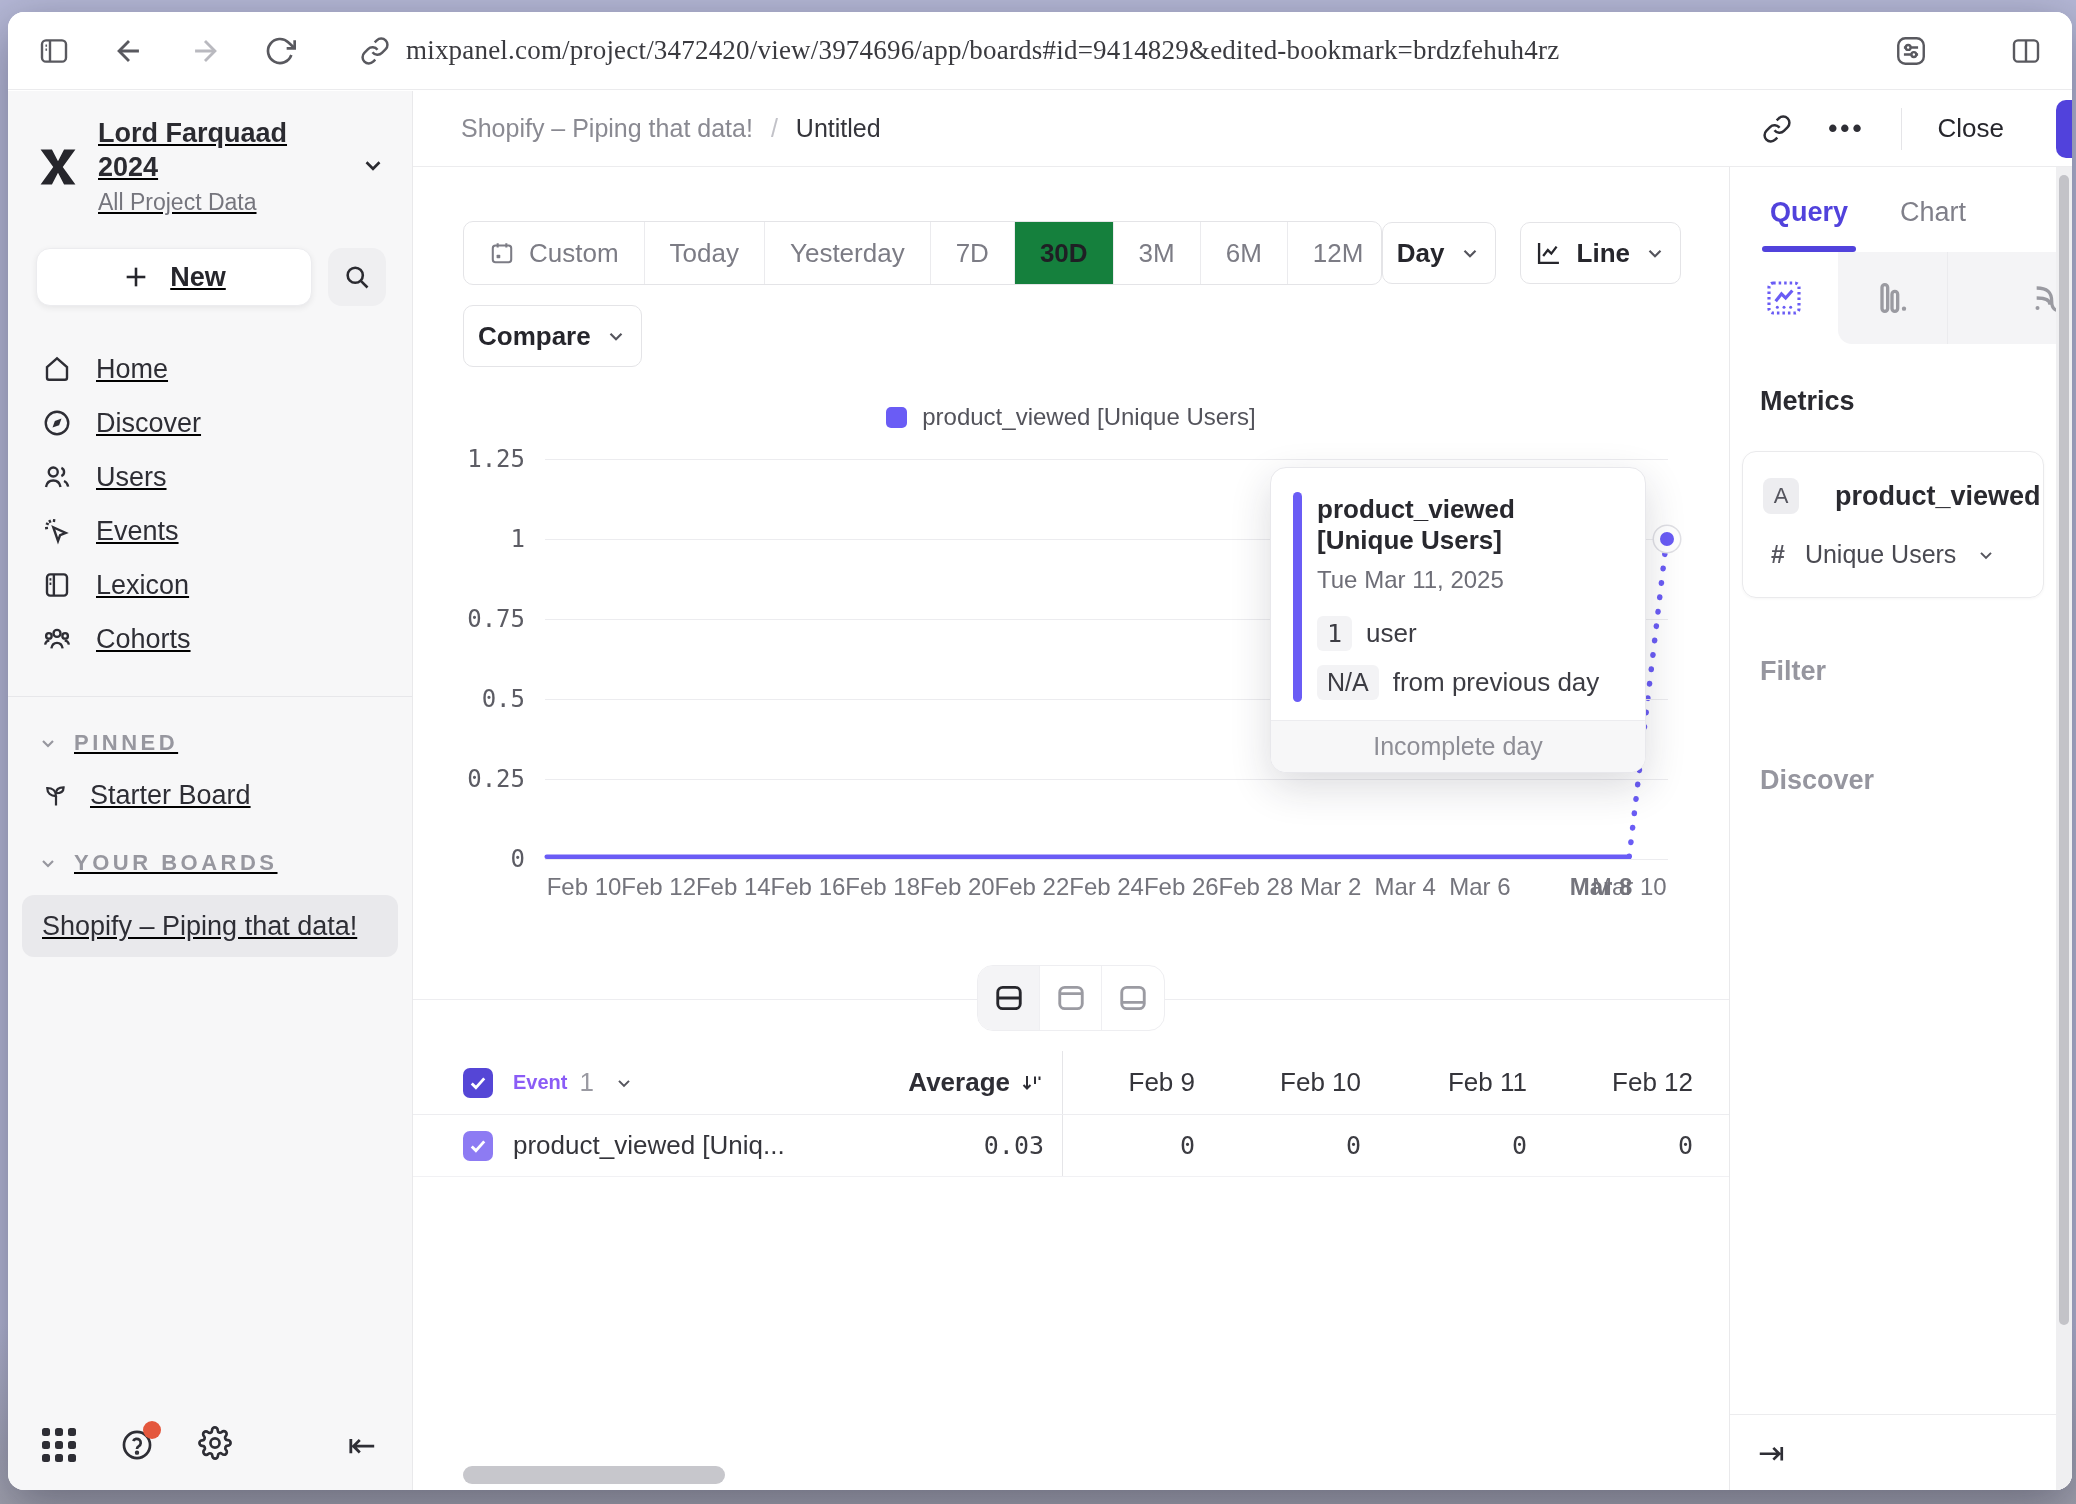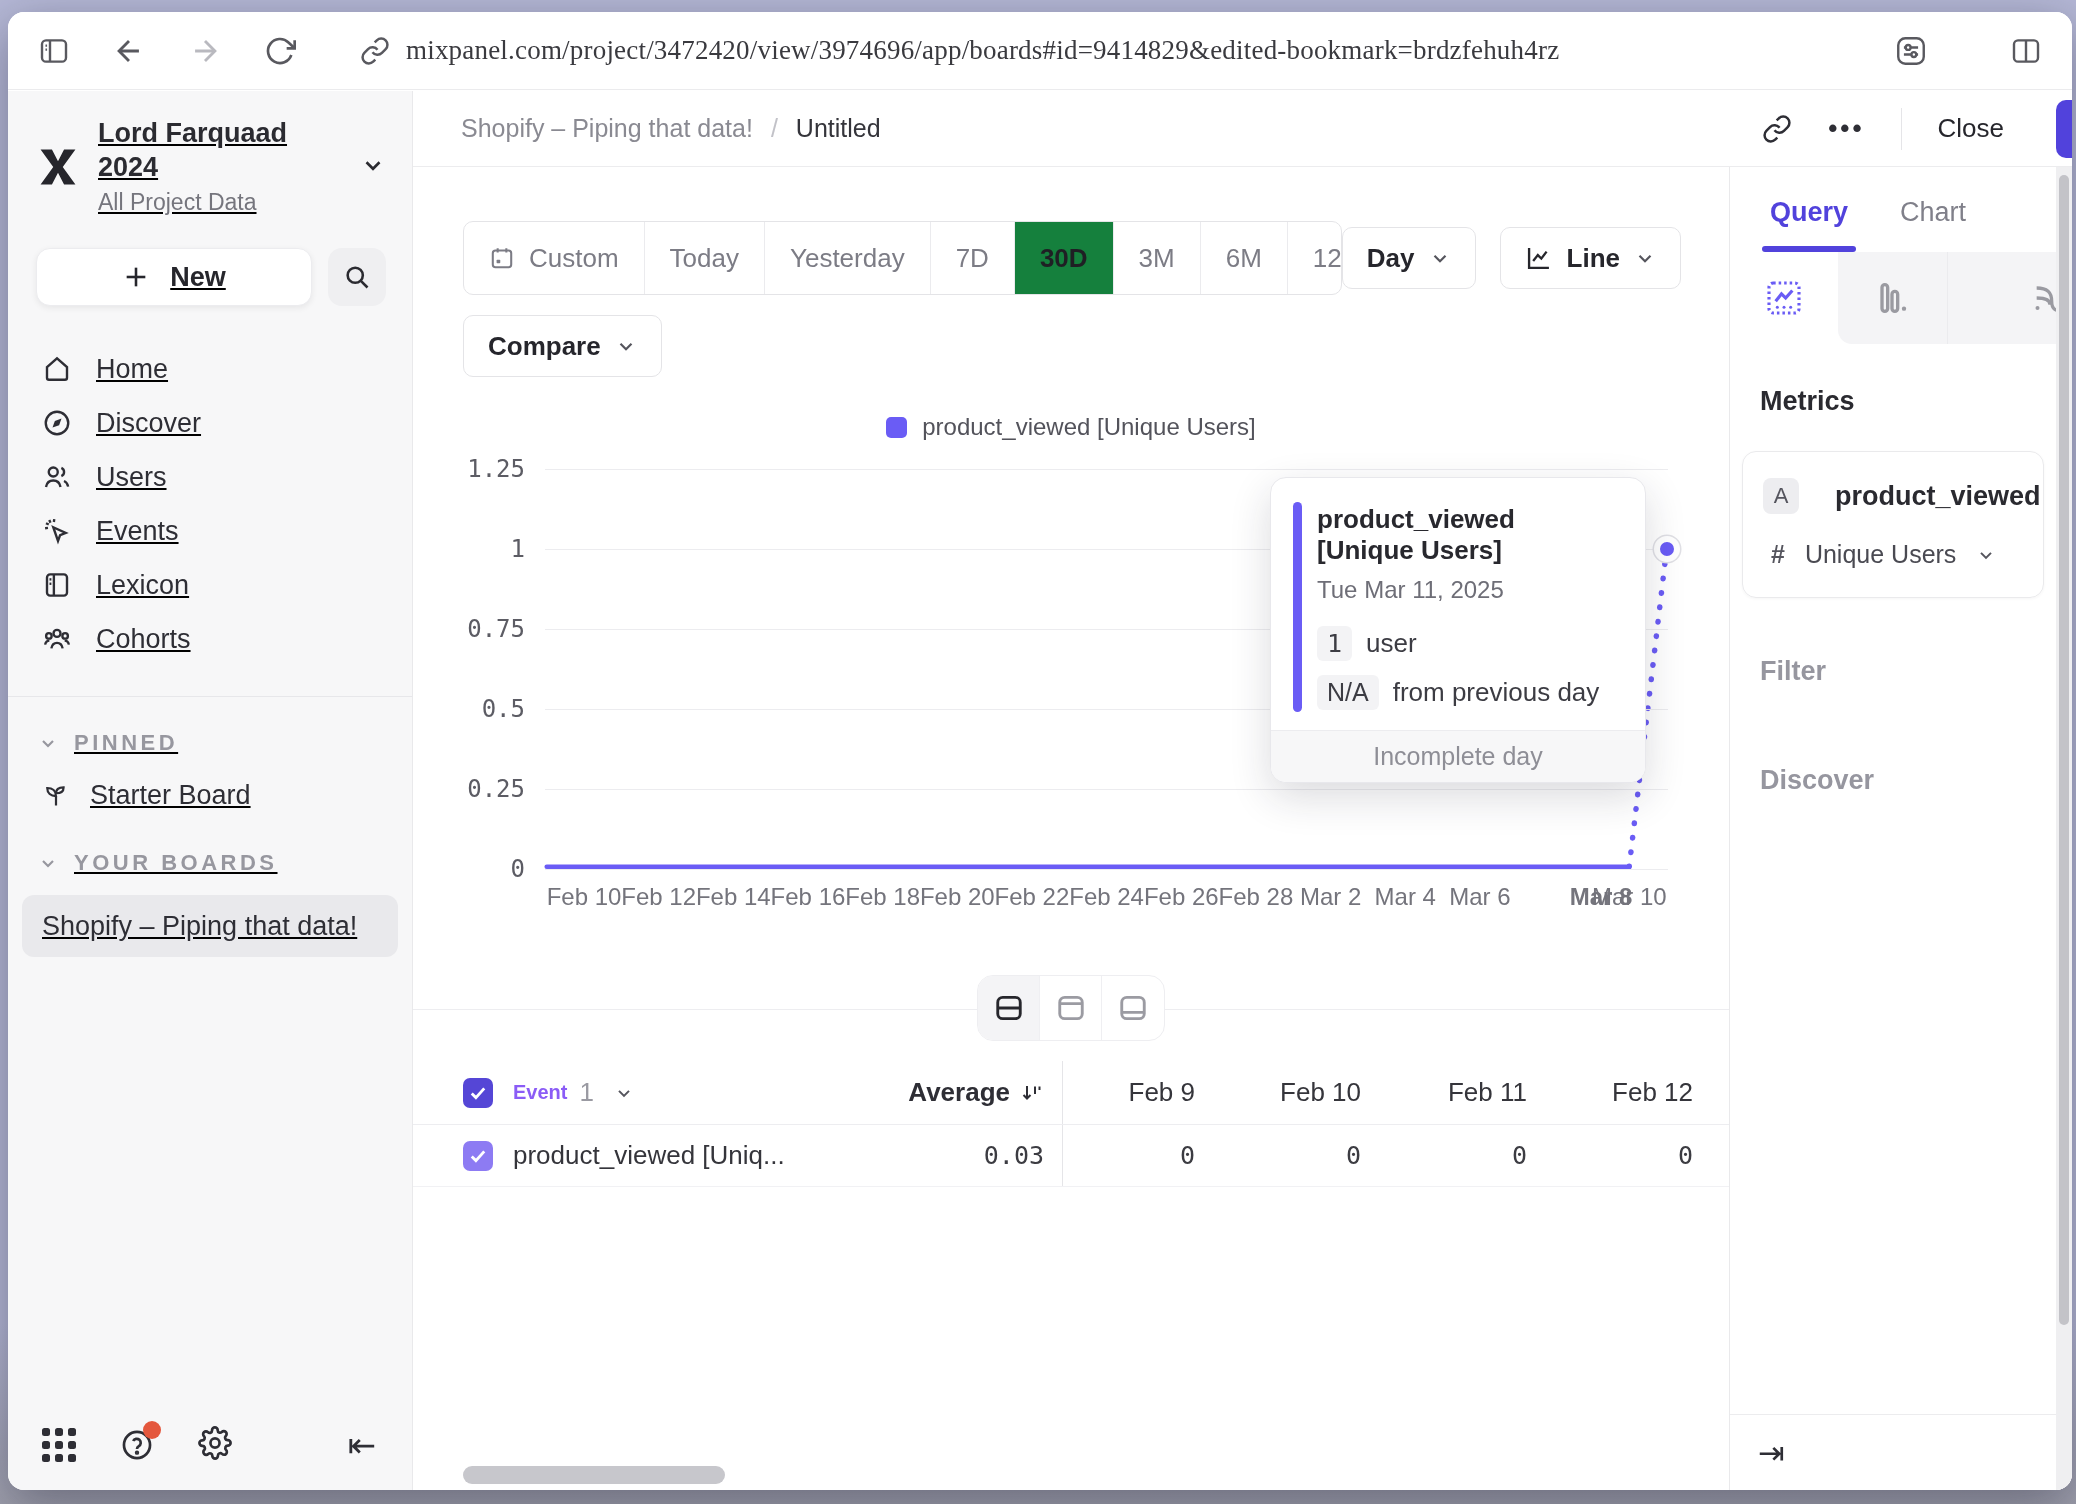--- a/index.html
+++ b/index.html
@@ -67,26 +67,26 @@
   .crumb-right .dots { font-size:26px; letter-spacing:3px; color:#2e2e35; font-weight:700; }
   .vdiv { width:1px; height:42px; background:#e5e5e8; }
   .close-label { font-size:26px; font-weight:500; color:#26262c; margin-right:6px; }
   .save-sliver { width:16px; height:58px; background:#5142dc; border-radius:10px 0 0 10px; margin-left:10px; }
 
   .content-row { flex:1; display:flex; min-height:0; }
   .main { flex:1; min-width:0; position:relative; }
 
   
   .controls { display:flex; align-items:center; padding:54px 48px 0 50px; }
-  .seg { display:inline-flex; border:1px solid #e4e4e7; border-radius:10px; height:74px; overflow:hidden; background:#fff; }
+  .seg { display:inline-flex; border:1px solid #e4e4e7; border-radius:10px; height:64px; overflow:hidden; background:#fff; }
   .seg-item { display:flex; align-items:center; gap:14px; padding:0 25px; font-size:26px; color:#7c7c85; border-right:1px solid #ebebee; }
   .seg-item:last-child { border-right:none; }
   .seg-item.active { background:#15803d; color:#1f1f24; font-weight:600; }
   .ctrl-right { margin-left:auto; display:flex; gap:24px; }
-  .drop { display:flex; align-items:center; gap:14px; height:62px; padding:0 24px; border:1px solid #e4e4e7; border-radius:10px; font-size:26px; font-weight:600; color:#26262c; background:#fff; }
+  .drop { display:flex; align-items:center; gap:14px; height:62px; padding:0 14px; border:1px solid #e4e4e7; border-radius:10px; font-size:26px; font-weight:600; color:#26262c; background:#fff; }
   .compare-row { padding:20px 0 0 50px; }
   .chev { color:#55555d; }
 
   
   .legend { margin-top:36px; display:flex; align-items:center; justify-content:center; gap:15px; }
   .legend-swatch { width:21px; height:21px; border-radius:5px; }
   .legend-label { font-size:24px; color:#53535b; }
   .chart-area { position:relative; height:466px; margin-top:28px; }
   .plot { position:absolute; left:132px; top:0; width:1123px; height:400px; }
   .gridline { position:absolute; left:0; right:0; height:1px; background:#ececef; }

